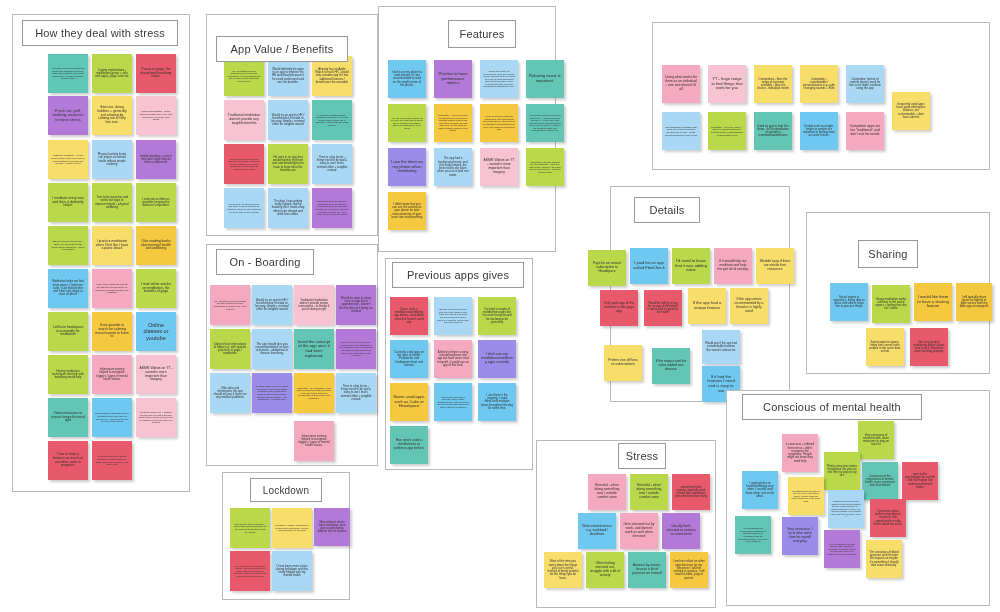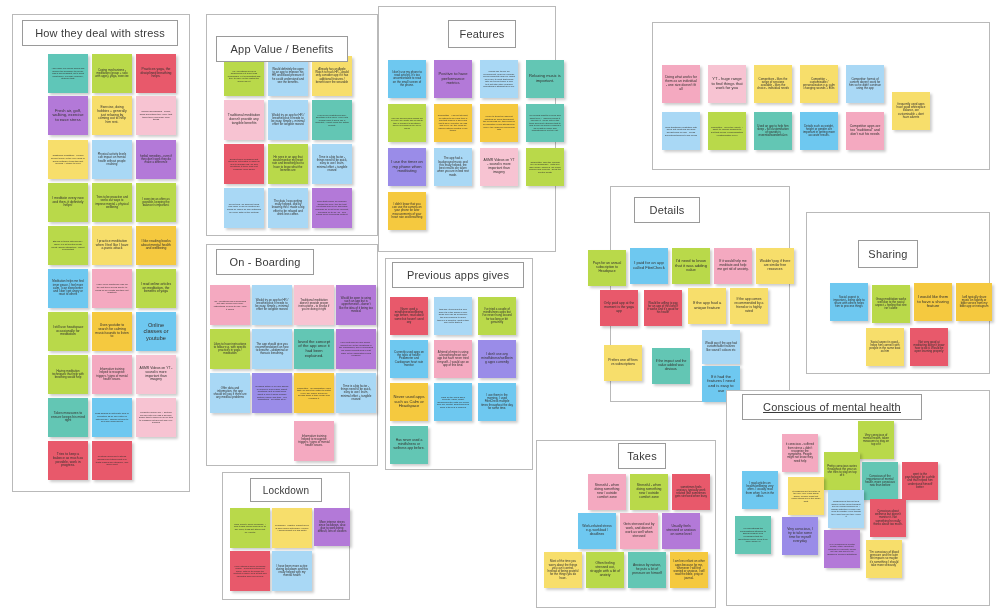--- a/index.html
+++ b/index.html
@@ -154,21 +154,21 @@
     <div class="note fs3" style="left: 588px; top: 474px; width: 38px; height: 36px; background: rgb(244, 169, 192);">Stressful - when doing something new / outside comfort zone</div>
     <div class="note fs3" style="left: 630px; top: 474px; width: 38px; height: 36px; background: rgb(185, 217, 74);">Stressful - when doing something new / outside comfort zone</div>
     <div class="note fs2" style="left: 672px; top: 474px; width: 38px; height: 36px; background: rgb(232, 89, 107);">sometimes feels anxious, typically work related (but sometimes gets stressed when busy</div>
     <div class="note fs3" style="left: 578px; top: 513px; width: 38px; height: 36px; background: rgb(110, 200, 240);">Work-related stress e.g. workload / deadlines</div>
     <div class="note fs3" style="left: 620px; top: 513px; width: 38px; height: 36px; background: rgb(244, 169, 192);">Gets stressed out by work, and doesn't work as well when stressed</div>
     <div class="note fs3" style="left: 662px; top: 513px; width: 38px; height: 36px; background: rgb(179, 121, 216);">Usually feels stressed or anxious on some level</div>
     <div class="note fs2" style="left: 544px; top: 552px; width: 38px; height: 36px; background: rgb(247, 222, 107);">Most of the time you worry about the things you can't control. Instead of being grateful for the things you do have.</div>
     <div class="note fs3" style="left: 586px; top: 552px; width: 38px; height: 36px; background: rgb(185, 217, 74);">Often feeling stressed out, struggle with a bit of anxiety</div>
     <div class="note fs3" style="left: 628px; top: 552px; width: 38px; height: 36px; background: rgb(99, 198, 180);">Anxious by nature, he puts a lot of pressure on himself</div>
     <div class="note fs2" style="left: 670px; top: 552px; width: 38px; height: 36px; background: rgb(245, 201, 63);">I am less reliant on other apps because for me, whenever I will feel worried or anxious, I will read the bible, pray or journal.</div>
-    <div class="frame-title" style="left: 618px; top: 443px; width: 48px; height: 26px; font-size: 11px;">Takes</div>
+    <div class="frame-title" style="left: 618px; top: 443px; width: 48px; height: 26px; font-size: 11px;">Stress</div>
     <div class="frame" style="left: 652px; top: 22px; width: 338px; height: 148px;"></div>
     <div class="note fs3" style="left: 662px; top: 65px; width: 38px; height: 38px; background: rgb(244, 169, 192);">Doing what works for them as an individual - one size doesn't fit all</div>
     <div class="note fs4" style="left: 708px; top: 65px; width: 38px; height: 38px; background: rgb(247, 195, 210);">YT - huge range to find things that work for you</div>
     <div class="note fs2" style="left: 754px; top: 65px; width: 38px; height: 38px; background: rgb(247, 222, 107);">Competitors - likes the range of sessions available - likes the choice - individual needs</div>
     <div class="note fs2" style="left: 800px; top: 65px; width: 38px; height: 38px; background: rgb(247, 222, 107);">Competitor - customisable / personalisation e.g. calm changing sounds + BGs</div>
     <div class="note fs2" style="left: 846px; top: 65px; width: 38px; height: 38px; background: rgb(169, 216, 245);">Competitor: format of content doesn't work for him so he didn't continue using the app</div>
     <div class="note fs2" style="left: 892px; top: 92px; width: 38px; height: 38px; background: rgb(247, 222, 107);">frequently used apps have good whitespace balance, are customisable + dont have adverts</div>
     <div class="note fs1" style="left: 662px; top: 112px; width: 38px; height: 38px; background: rgb(169, 216, 245);">Tried traditional meditation with his gf but emptying his mind doesnt work for him - needs something tailored to his needs</div>
     <div class="note fs1" style="left: 708px; top: 112px; width: 38px; height: 38px; background: rgb(185, 217, 74);">Competitor - loves the variety + ability to choose sessions to suit that needs.  Personalisation / customisation is key</div>
     <div class="note fs2" style="left: 754px; top: 112px; width: 38px; height: 38px; background: rgb(99, 198, 180);">Used an app to help him sleep - full customisation of sounds is essential/wonderful-es</div>
@@ -204,14 +204,14 @@
     <div class="note fs2" style="left: 862px; top: 462px; width: 36px; height: 38px; background: rgb(99, 198, 180);">Conscious of the importance of mental health, more conscious now than before</div>
     <div class="note fs2" style="left: 902px; top: 462px; width: 36px; height: 38px; background: rgb(232, 89, 107);">went to the psychologist for a while and that helped him understand himself better</div>
     <div class="note fs2" style="left: 742px; top: 471px; width: 36px; height: 38px; background: rgb(110, 200, 240);">I read articles on health/wellbeing very often. I usually read them when I am in the office.</div>
     <div class="note fs1" style="left: 788px; top: 477px; width: 36px; height: 38px; background: rgb(247, 222, 107);">'it conscious but feels the is the only one in his social group.  People might not know others are in the same boat</div>
     <div class="note fs1" style="left: 828px; top: 490px; width: 36px; height: 38px; background: rgb(169, 216, 245);">Conscious of the fact he's always on the go but doesn't feel he needs checked on + similar activities.  People may need to practice even though they don't feel like they need it</div>
     <div class="note fs2" style="left: 870px; top: 499px; width: 36px; height: 38px; background: rgb(232, 89, 107);">Conscious about wellness but doesn't monitor it. Not something he really thinks about too much.</div>
     <div class="note fs1" style="left: 735px; top: 516px; width: 36px; height: 38px; background: rgb(99, 198, 180);">He understands the complications attached to Blood pressure and recognises that it's something people need to be more aware of</div>
     <div class="note fs3" style="left: 782px; top: 517px; width: 36px; height: 38px; background: rgb(154, 140, 232);">Very conscious, I try to take some time for myself everyday</div>
     <div class="note fs1" style="left: 824px; top: 530px; width: 36px; height: 38px; background: rgb(179, 121, 216);">Very conscious of mental health, vitally important, working in a security would not use and have to be mindful of people's situations</div>
     <div class="note fs2" style="left: 866px; top: 540px; width: 36px; height: 38px; background: rgb(247, 222, 107);">"I'm conscious of blood pressure and the later life impacts so maybe it's something I should take more seriously"</div>
-    <div class="frame-title" style="left: 742px; top: 394px; width: 180px; height: 26px; font-size: 11px; text-decoration: underline;">Conscious of mental health</div>
+    <div class="frame-title" style="left: 742px; top: 394px; width: 180px; height: 26px; font-size: 11px;">Conscious of mental health</div>
   </div>
 
 </body></html>

